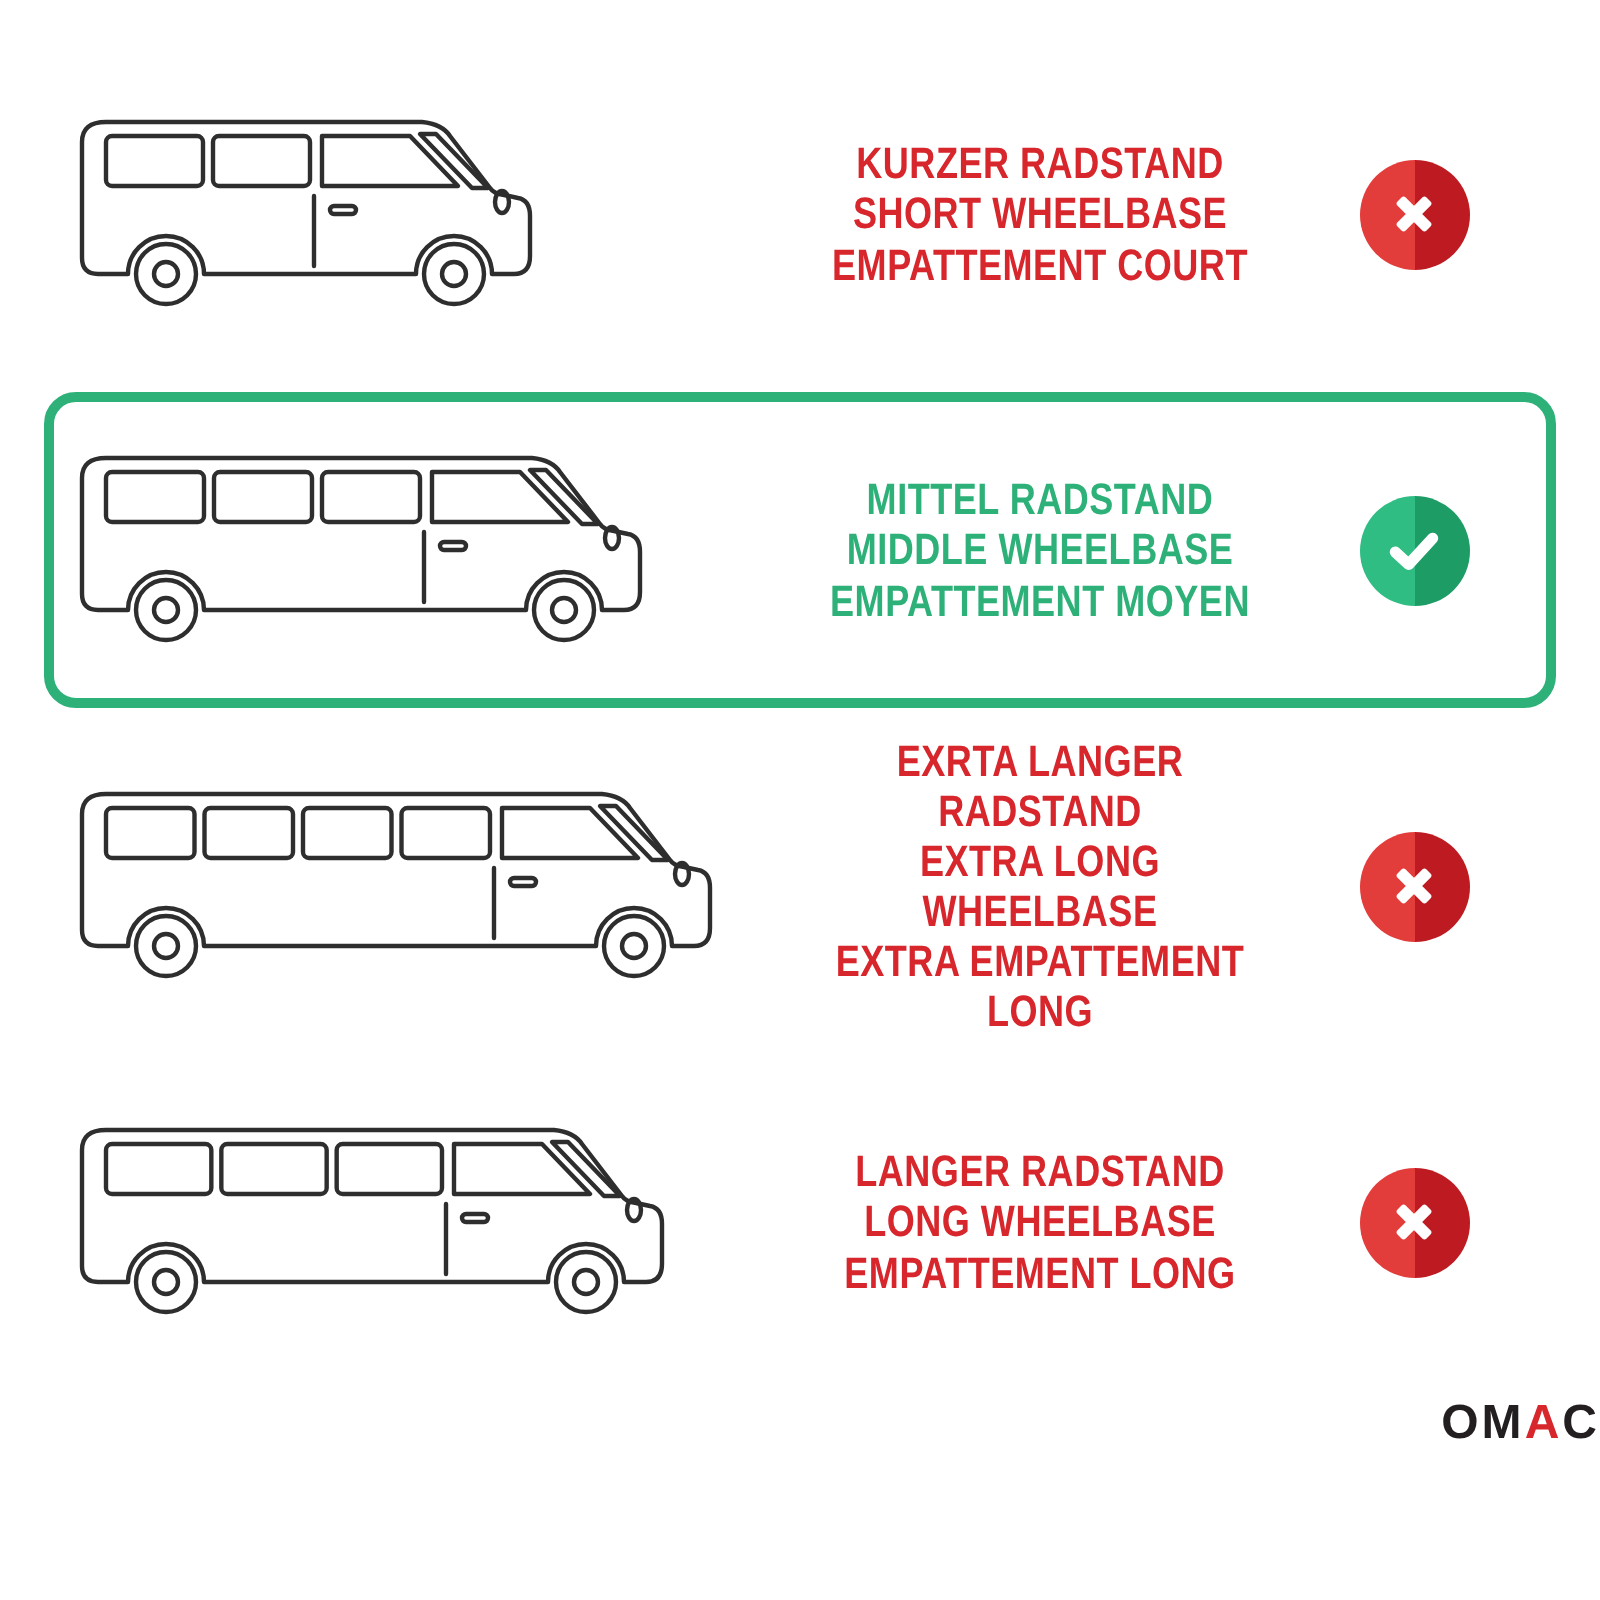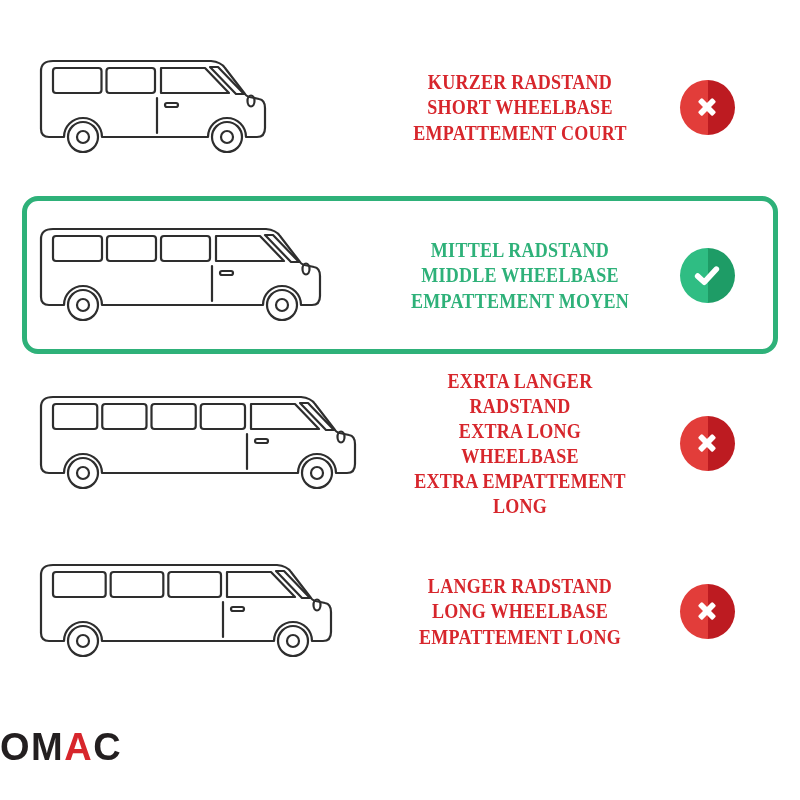--- a/index.html
+++ b/index.html
@@ -1,36 +1,36 @@
 <!DOCTYPE html>
 <html style="--red: #d7262c; --red-light: #e23d3a; --red-dark: #bd1b21; --green: #2eb179; --green-light: #2fbd83; --green-dark: #1e9c66; --line: #2e2e2e; --brand: #231f20;"><head>
 <meta charset="utf-8">
 <style>
   html,body{margin:0;padding:0;background:#fff;}
   body{width:800px;height:800px;font-family:"Liberation Sans",sans-serif;}
   .page{width:800px;height:800px;overflow:hidden;display:flex;flex-direction:column;background:#fff;}
   .rows{display:flex;flex-direction:column;gap:10px;padding:28px 22px 0 22px;}
   .row{display:flex;align-items:center;height:158px;border:5px solid transparent;border-radius:16px;
-       padding:0 14px 0 6px;box-sizing:border-box;font-family:Liberation Serif, serif;}
+       padding:0 14px 0 6px;box-sizing:border-box;}
   .row.selected{border-color:var(--green);}
   .van-col{width:352px;display:flex;justify-content:flex-start;align-items:center;}
   .van .ln{fill:none;stroke:var(--line);stroke-width:2.2;stroke-linejoin:round;stroke-linecap:round;}
   .labels{flex:1;text-align:center;font-weight:bold;font-size:22px;line-height:1.14;
           letter-spacing:.3px;transform:scaleX(.82);text-transform:uppercase;}
   .red-text{color:var(--red);}
   .green-text{color:var(--green);}
   .icon-col{width:104px;display:flex;justify-content:center;}
   .badge{width:55px;height:55px;border-radius:50%;display:flex;align-items:center;justify-content:center;}
   .badge-red{background:linear-gradient(to right,var(--red-light) 50%,var(--red-dark) 50%);}
   .badge-green{background:linear-gradient(to right,var(--green-light) 50%,var(--green-dark) 50%);}
   .glyph{width:30px;height:30px;}
   .glyph rect{fill:#fff;}
   .glyph-check{width:32px;height:32px;}
   .glyph-check path{fill:none;stroke:#fff;stroke-width:4.2;stroke-linecap:round;stroke-linejoin:round;}
-  .brand{text-align:left;margin-top:36px;font-size:38px;font-weight:bold;letter-spacing:1.5px;color:var(--brand);}
+  .brand{text-align:right;margin-top:8px;font-size:24px;font-weight:bold;letter-spacing:1.5px;color:var(--brand);}
   .brand .accent{color:var(--red);}
 </style>
 </head>
 <body>
 
 <div class="page">
   <div class="rows">
 
     <section class="row">
       <div class="van-col">

